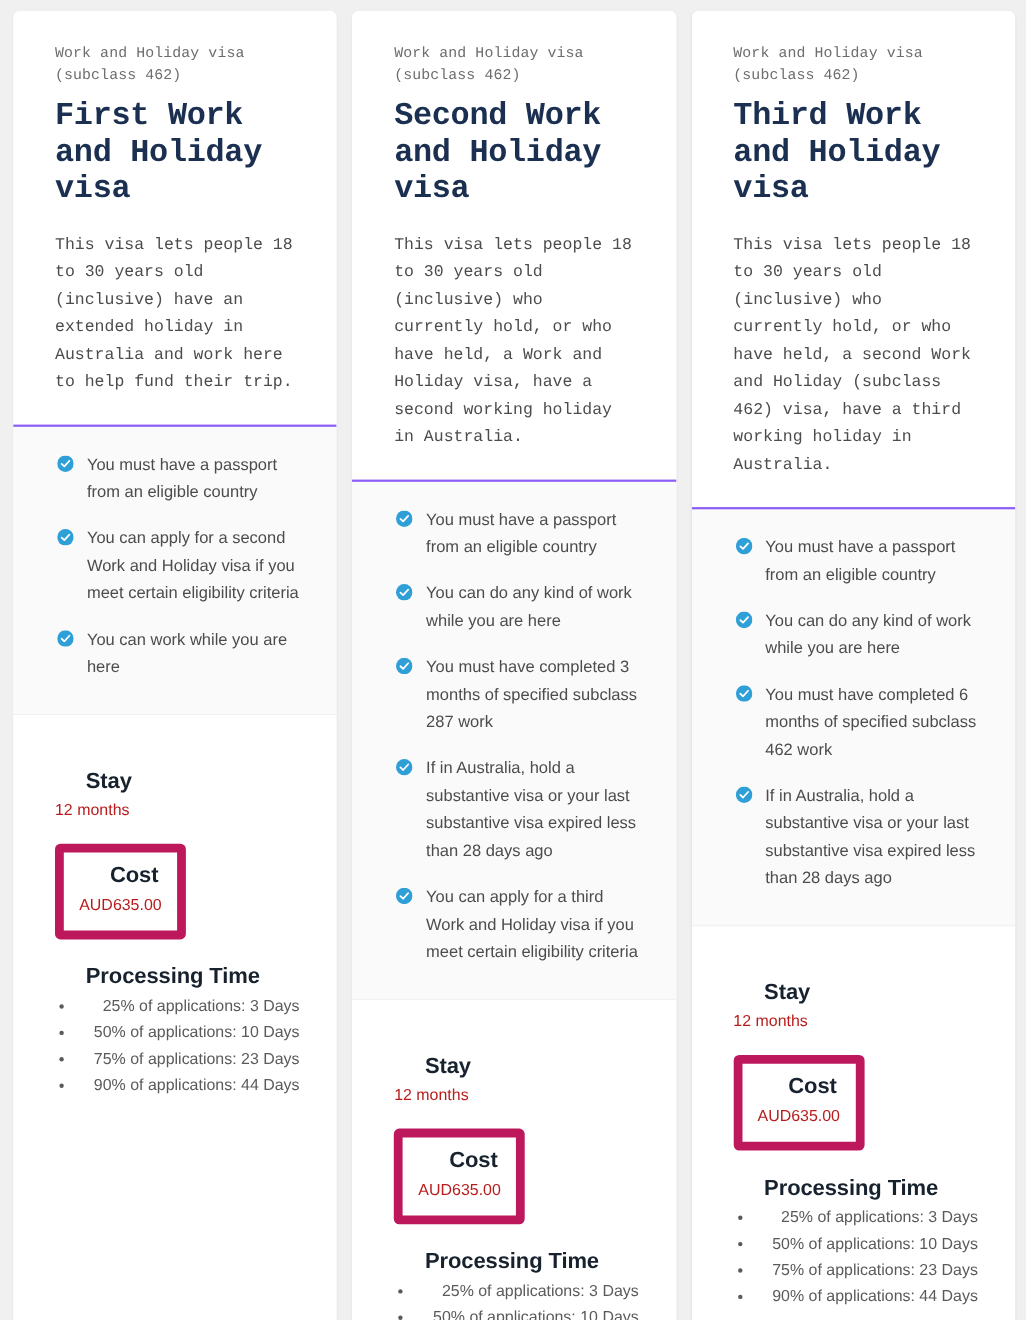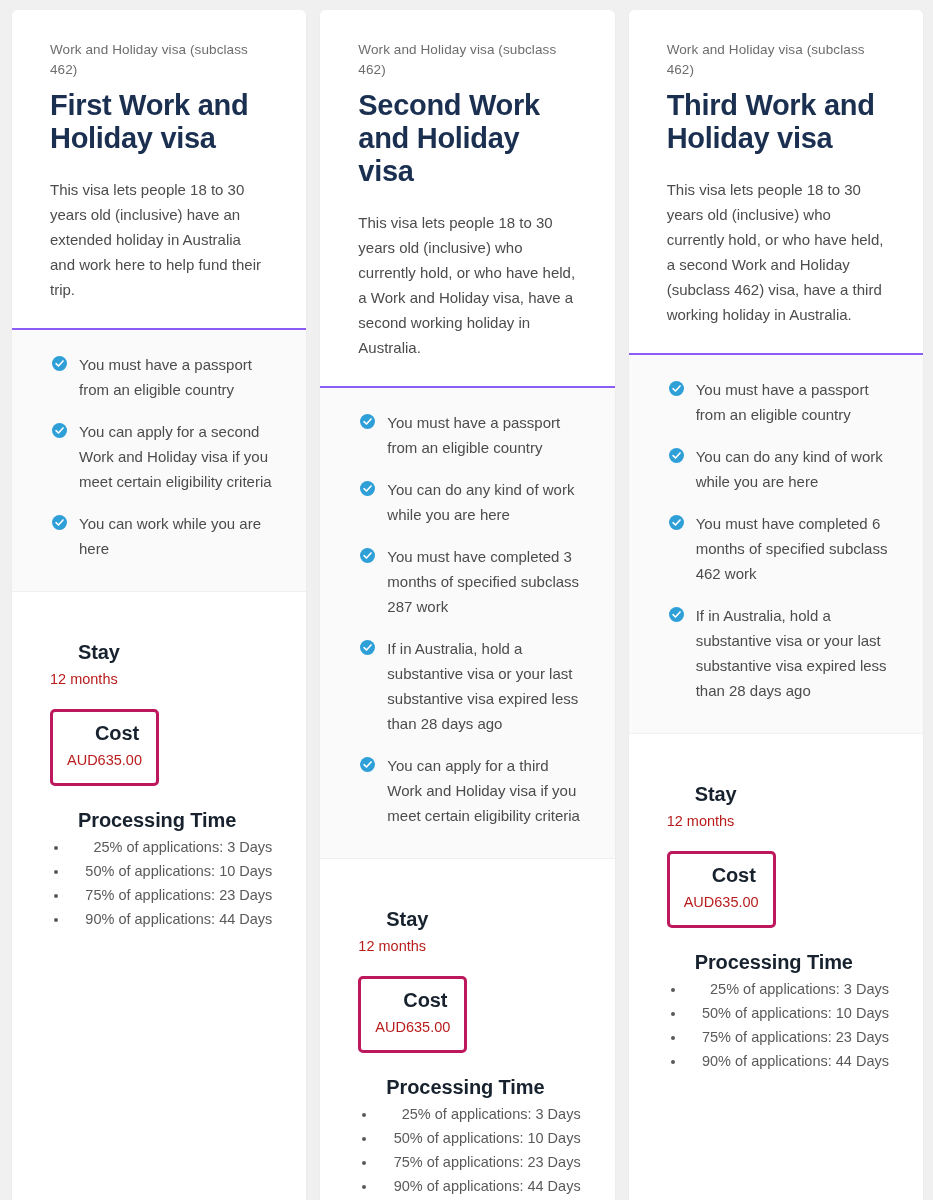--- a/index.html
+++ b/index.html
@@ -32,20 +32,21 @@
     overflow: hidden;
     min-height: 1190px;
     display: flex;
     flex-direction: column;
   }
 
   
   .sec-intro {
     background: #ffffff;
     padding: 30px 38px 26px 38px;
+    font-family: Liberation Mono, monospace;
   }
 
   .eyebrow {
     font-size: 13.5px;
     line-height: 20px;
     color: #6d6d6d;
     letter-spacing: 0.1px;
   }
 
   .card-title {
@@ -112,21 +113,21 @@
 
   .detail-value {
     font-size: 14.5px;
     line-height: 23px;
     color: #b91c1c;
     margin-top: 3px;
   }
 
   .cost-block {
     margin-top: 18px;
-    border: 3px solid #be185d;
+    border: 8px solid #be185d;
     border-radius: 5px;
     padding: 9px 14px 11px 14px;
     display: inline-block;
   }
 
   .proc-block { margin-top: 22px; }
 
   .proc-list {
     margin-top: 3px;
     padding-left: 19px;

